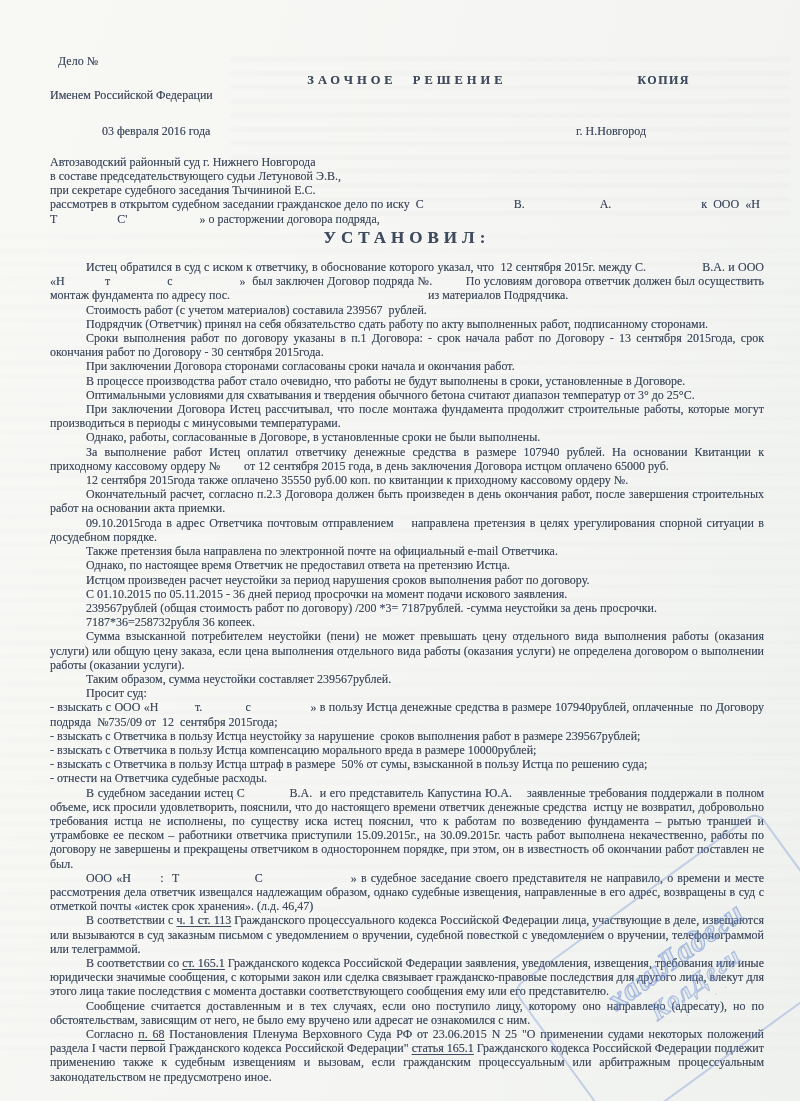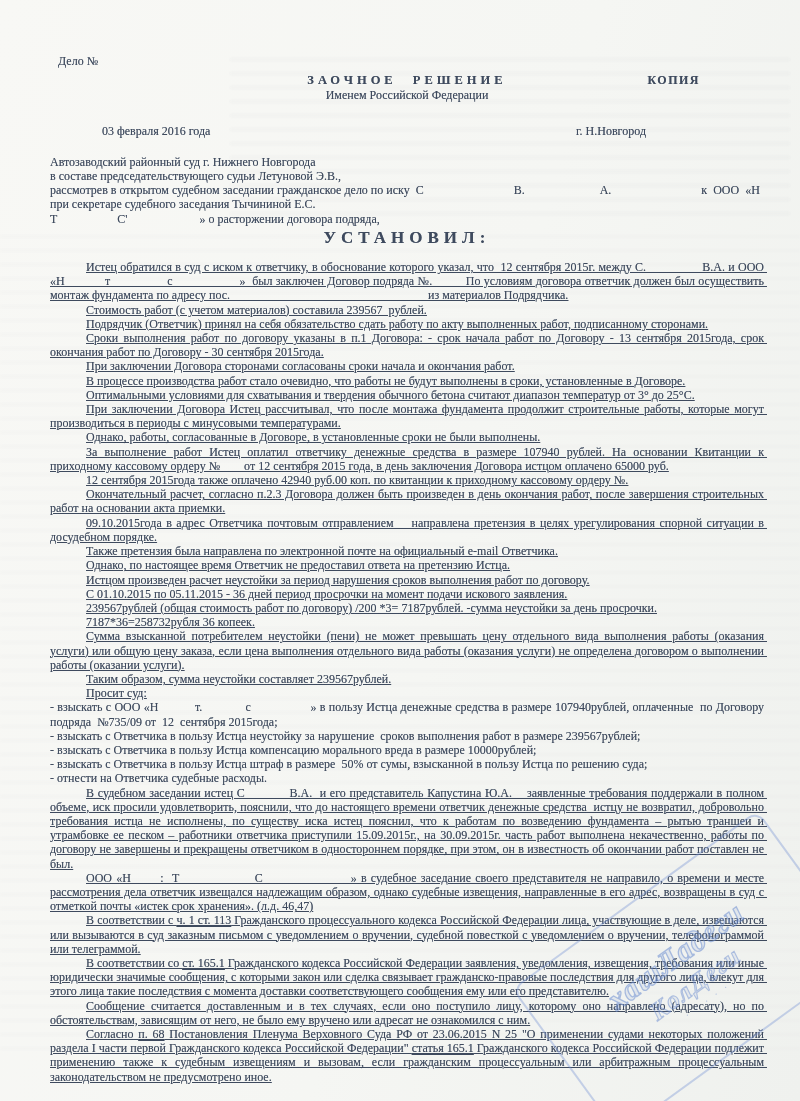--- a/index.html
+++ b/index.html
@@ -19,30 +19,30 @@
   .bleed.b1{top:55px;height:160px;left:230px;right:10px;opacity:.8;}
   .bleed.b2{top:230px;height:820px;opacity:.45;}
   .content{
     position:absolute;left:50px;right:36px;top:54px;
     font-size:12px;line-height:14.2px;
     text-shadow:0 0 .5px rgba(62,74,94,.55);
   }
   .case-line{margin-left:8px;}
   .title-row{position:relative;margin-top:5px;text-align:center;}
   .doc-title{font-weight:bold;font-size:12.5px;letter-spacing:4px;word-spacing:9px;margin-top:14px;}
-  .copy-label{position:absolute;right:64px;top:0;font-weight:bold;letter-spacing:1.5px;font-size:12px;}
-  .subtitle{text-align:center;margin-top:1px;}
+  .copy-label{position:absolute;right:74px;top:0;font-weight:bold;letter-spacing:1.5px;font-size:12px;}
+  .subtitle{margin-top:1px;}
   .date-row{display:flex;justify-content:space-between;margin-top:21px;
             padding-left:52px;padding-right:118px;gap:32px;}
   .court-block{margin-top:17px;}
   .court-line{white-space:pre-wrap;text-align:justify;}
   .resolution{text-align:center;font-weight:bold;letter-spacing:5px;margin-top:5px;font-size:17px;}
   .body-block{margin-top:15px;}
   .para{margin:0;text-align:justify;white-space:pre-wrap;}
-  .para.indent{text-indent:36px;text-decoration:underline;}
+  .para.indent{text-indent:36px;}
   .u{text-decoration:underline;text-underline-offset:2px;}
   
   .watermark{
     position:absolute;left:536px;top:882px;width:300px;height:178px;
     transform:rotate(-36deg);transform-origin:50% 50%;
     border:2px solid rgba(118,148,212,.38);border-radius:12px;
     display:flex;flex-direction:column;align-items:center;justify-content:center;
     pointer-events:none;
   }
   .wm-line1{
@@ -79,39 +79,39 @@
     <div class="subtitle">Именем Российской Федерации</div>
 
     <div class="date-row">
       <span>03 февраля 2016 года</span>
       <span>г. Н.Новгород</span>
     </div>
 
     <div class="court-block" id="court-block">
         <div class="court-line">Автозаводский районный суд г. Нижнего Новгорода</div>
         <div class="court-line">в составе председательствующего судьи Летуновой Э.В.,</div>
+        <div class="court-line">при секретаре судебного заседания Тычининой Е.С.</div>
         <div class="court-line">рассмотрев в открытом судебном заседании гражданское дело по иску  С                              В.                         А.                              к  ООО  «Н</div>
-        <div class="court-line">при секретаре судебного заседания Тычининой Е.С.</div>
         <div class="court-line">Т                    С'                        » о расторжении договора подряда,</div>
       </div>
 
     <div class="resolution">УСТАНОВИЛ:</div>
 
     <div class="body-block" id="body">
         <p class="para indent"><span>Истец обратился в суд с иском к ответчику, в обоснование которого указал, что  12 сентября 2015г. между С.                 В.А. и ООО «Н            т                 с                    »  был заключен Договор подряда №.          По условиям договора ответчик должен был осуществить монтаж фундамента по адресу пос.                                                                  из материалов Подрядчика.</span></p>
         <p class="para indent"><span>Стоимость работ (с учетом материалов) составила 239567  рублей.</span></p>
         <p class="para indent"><span>Подрядчик (Ответчик) принял на себя обязательство сдать работу по акту выполненных работ, подписанному сторонами.</span></p>
         <p class="para indent"><span>Сроки выполнения работ по договору указаны в п.1 Договора: - срок начала работ по Договору - 13 сентября 2015года, срок окончания работ по Договору - 30 сентября 2015года.</span></p>
         <p class="para indent"><span>При заключении Договора сторонами согласованы сроки начала и окончания работ.</span></p>
         <p class="para indent"><span>В процессе производства работ стало очевидно, что работы не будут выполнены в сроки, установленные в Договоре.</span></p>
         <p class="para indent"><span>Оптимальными условиями для схватывания и твердения обычного бетона считают диапазон температур от 3° до 25°С.</span></p>
         <p class="para indent"><span>При заключении Договора Истец рассчитывал, что после монтажа фундамента продолжит строительные работы, которые могут производиться в периоды с минусовыми температурами.</span></p>
         <p class="para indent"><span>Однако, работы, согласованные в Договоре, в установленные сроки не были выполнены.</span></p>
         <p class="para indent"><span>За выполнение работ Истец оплатил ответчику денежные средства в размере 107940 рублей. На основании Квитанции к приходному кассовому ордеру №        от 12 сентября 2015 года, в день заключения Договора истцом оплачено 65000 руб.</span></p>
-        <p class="para indent"><span>12 сентября 2015года также оплачено 42940 руб.00 коп. по квитанции к приходному кассовому ордеру №.</span></p>
+        <p class="para indent"><span>12 сентября 2015года также оплачено 35550 руб.00 коп. по квитанции к приходному кассовому ордеру №.</span></p>
         <p class="para indent"><span>Окончательный расчет, согласно п.2.3 Договора должен быть произведен в день окончания работ, после завершения строительных работ на основании акта приемки.</span></p>
         <p class="para indent"><span>09.10.2015года в адрес Ответчика почтовым отправлением    направлена претензия в целях урегулирования спорной ситуации в досудебном порядке.</span></p>
         <p class="para indent"><span>Также претензия была направлена по электронной почте на официальный e-mail Ответчика.</span></p>
         <p class="para indent"><span>Однако, по настоящее время Ответчик не предоставил ответа на претензию Истца.</span></p>
         <p class="para indent"><span>Истцом произведен расчет неустойки за период нарушения сроков выполнения работ по договору.</span></p>
         <p class="para indent"><span>С 01.10.2015 по 05.11.2015 - 36 дней период просрочки на момент подачи искового заявления.</span></p>
         <p class="para indent"><span>239567рублей (общая стоимость работ по договору) /200 *3= 7187рублей. -сумма неустойки за день просрочки.</span></p>
         <p class="para indent"><span>7187*36=258732рубля 36 копеек.</span></p>
         <p class="para indent"><span>Сумма взысканной потребителем неустойки (пени) не может превышать цену отдельного вида выполнения работы (оказания услуги) или общую цену заказа, если цена выполнения отдельного вида работы (оказания услуги) не определена договором о выполнении работы (оказании услуги).</span></p>
         <p class="para indent"><span>Таким образом, сумма неустойки составляет 239567рублей.</span></p>

